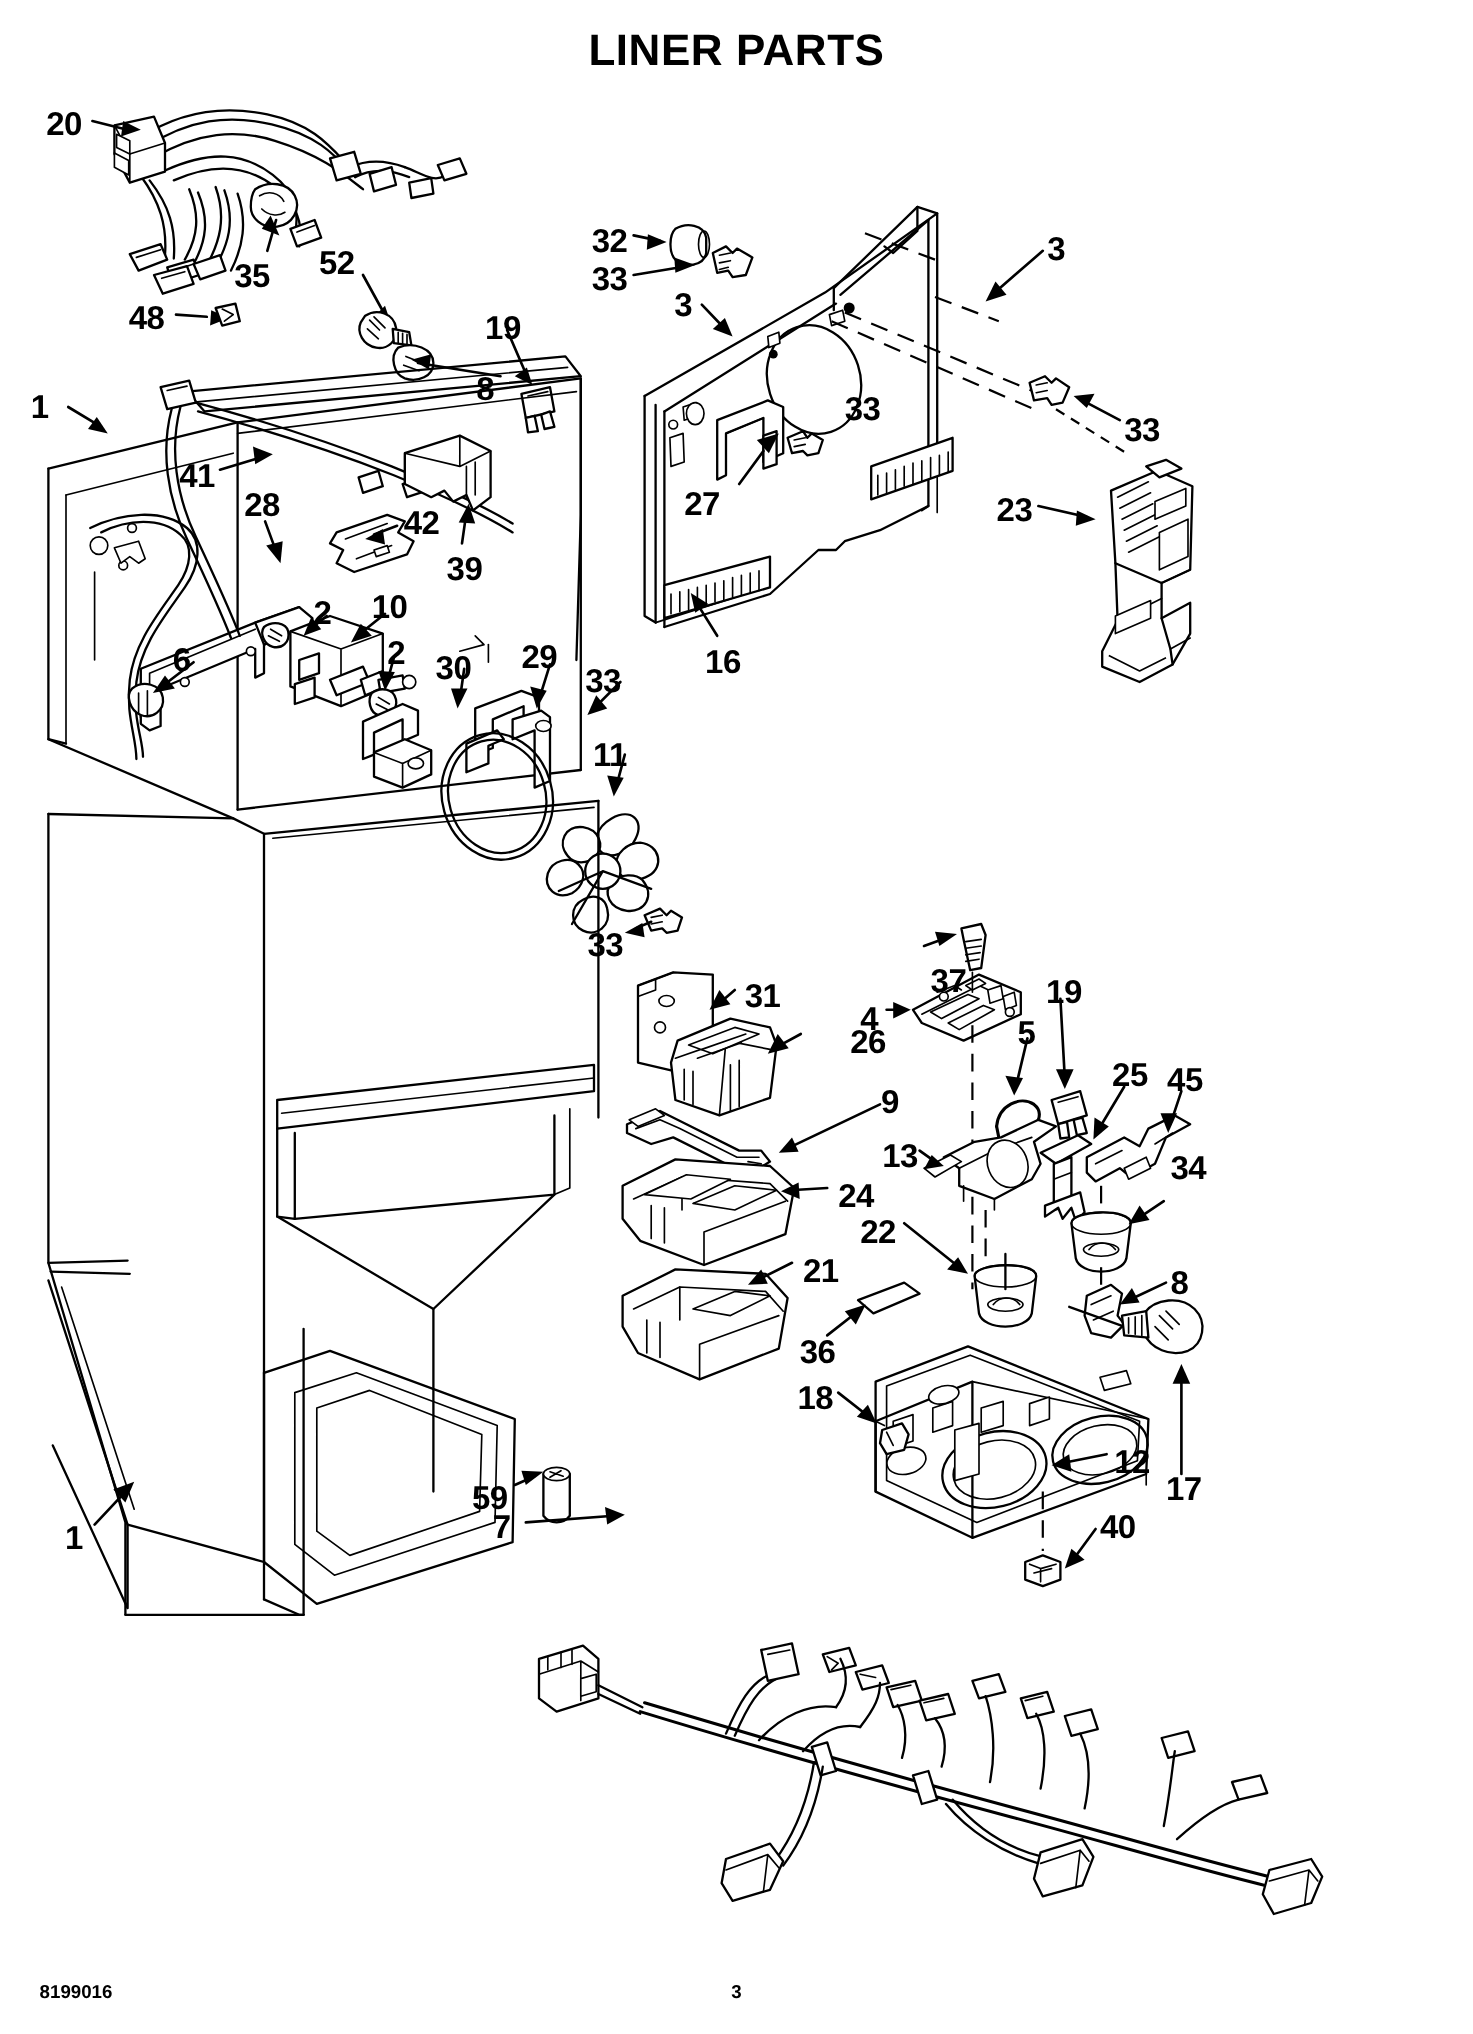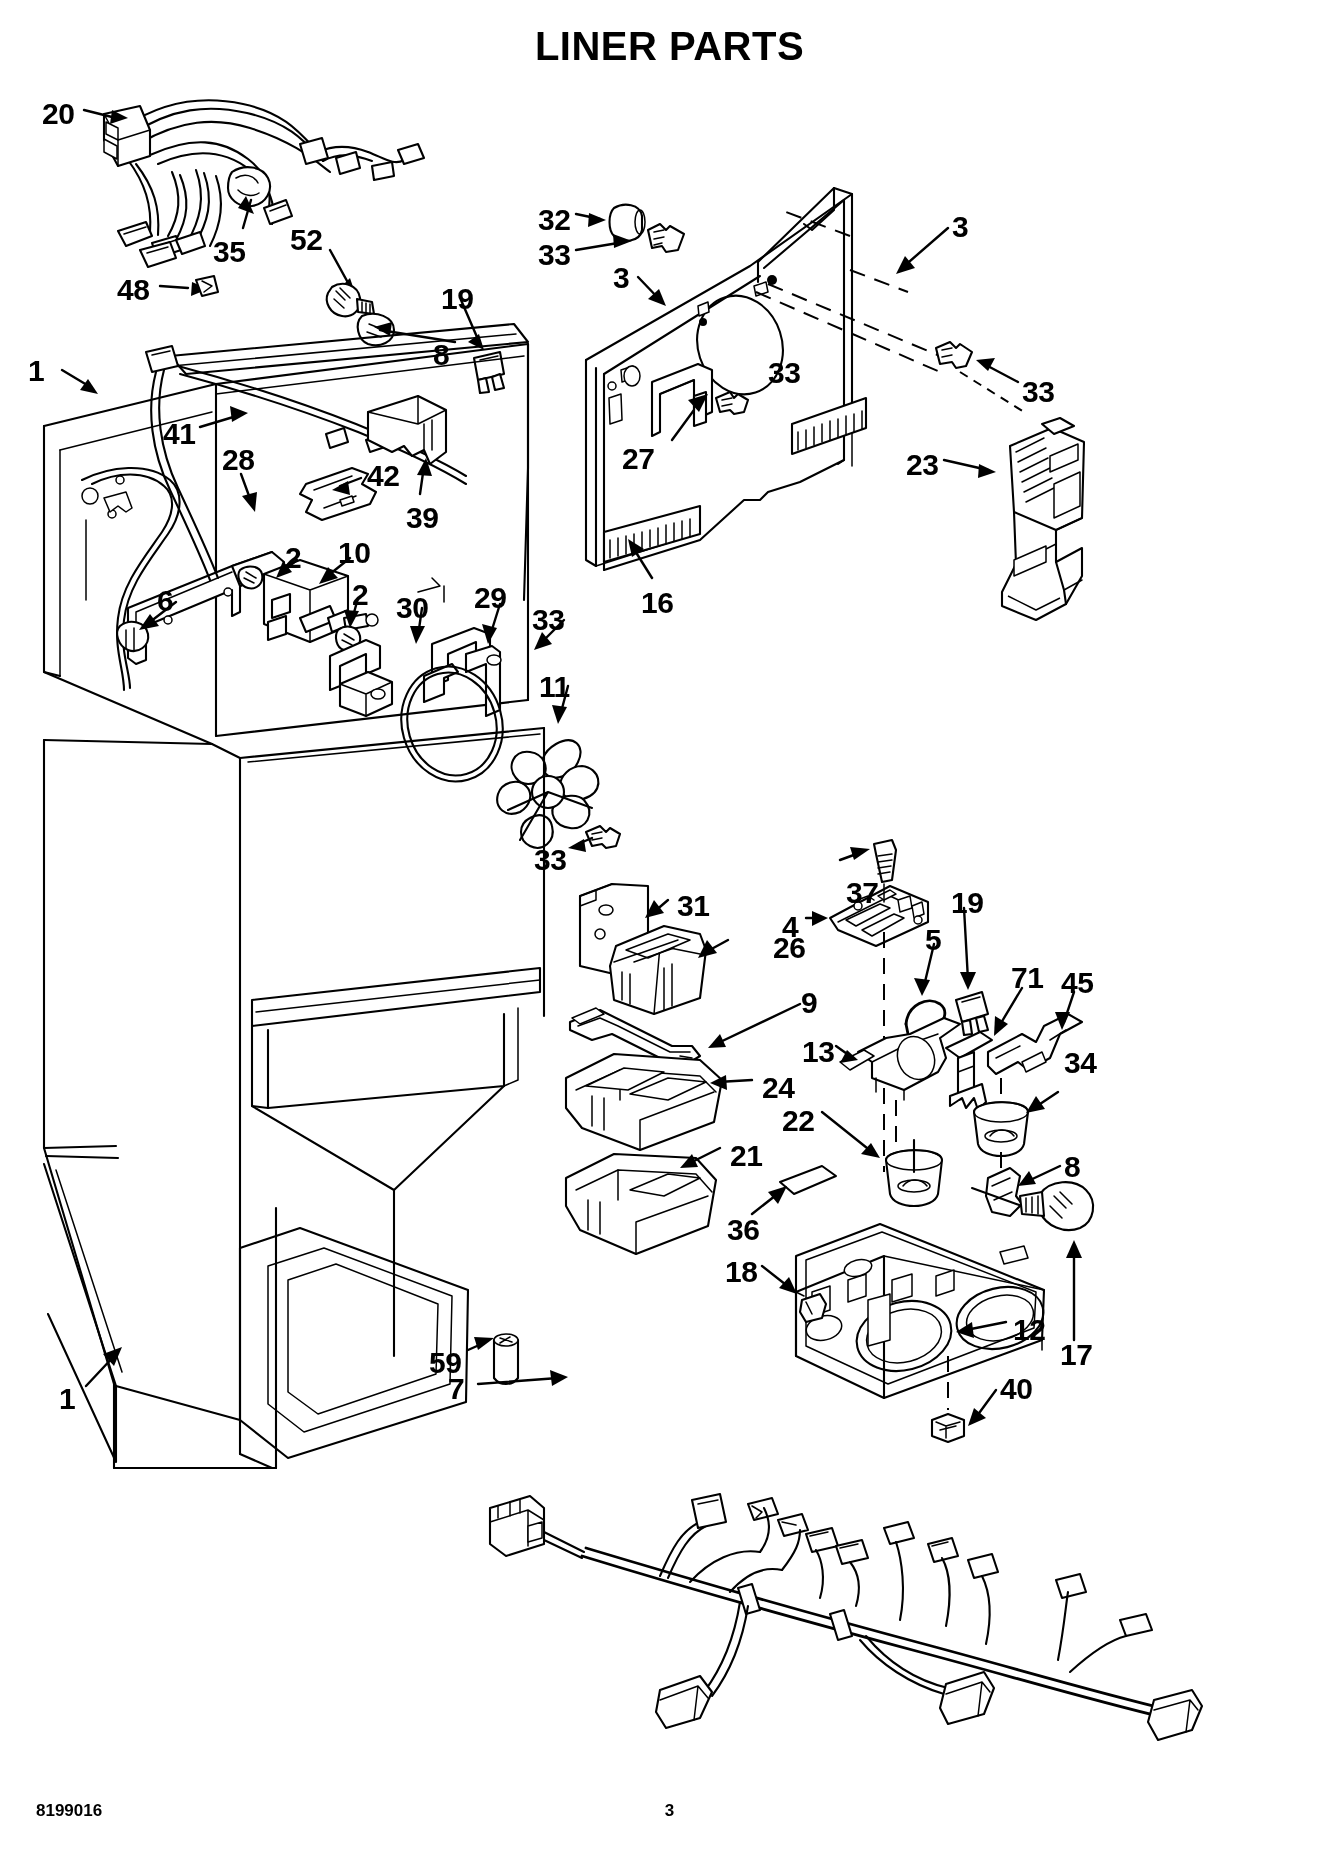--- a/index.html
+++ b/index.html
@@ -706,21 +706,21 @@
   <div class="callout" style="left:474px;top:583px;">29</div>
   <div class="callout" style="left:532px;top:605px;">33</div>
   <div class="callout" style="left:539px;top:672px;">11</div>
   <div class="callout" style="left:534px;top:845px;">33</div>
   <div class="callout" style="left:677px;top:891px;">31</div>
   <div class="callout" style="left:737px;top:933px;margin-left:36px;">26</div>
   <div class="callout" style="left:846px;top:854px;margin-top:24px;">37</div>
   <div class="callout" style="left:782px;top:912px;">4</div>
   <div class="callout" style="left:951px;top:888px;">19</div>
   <div class="callout" style="left:925px;top:925px;">5</div>
-  <div class="callout" style="left:1011px;top:963px;">71</div>
+  <div class="callout" style="left:1011px;top:963px;">25</div>
   <div class="callout" style="left:1061px;top:968px;">45</div>
   <div class="callout" style="left:801px;top:988px;">9</div>
   <div class="callout" style="left:802px;top:1037px;">13</div>
   <div class="callout" style="left:762px;top:1073px;">24</div>
   <div class="callout" style="left:1064px;top:1048px;">34</div>
   <div class="callout" style="left:782px;top:1106px;">22</div>
   <div class="callout" style="left:730px;top:1141px;">21</div>
   <div class="callout" style="left:1064px;top:1152px;">8</div>
   <div class="callout" style="left:727px;top:1215px;">36</div>
   <div class="callout" style="left:429px;top:1348px;">59</div>

